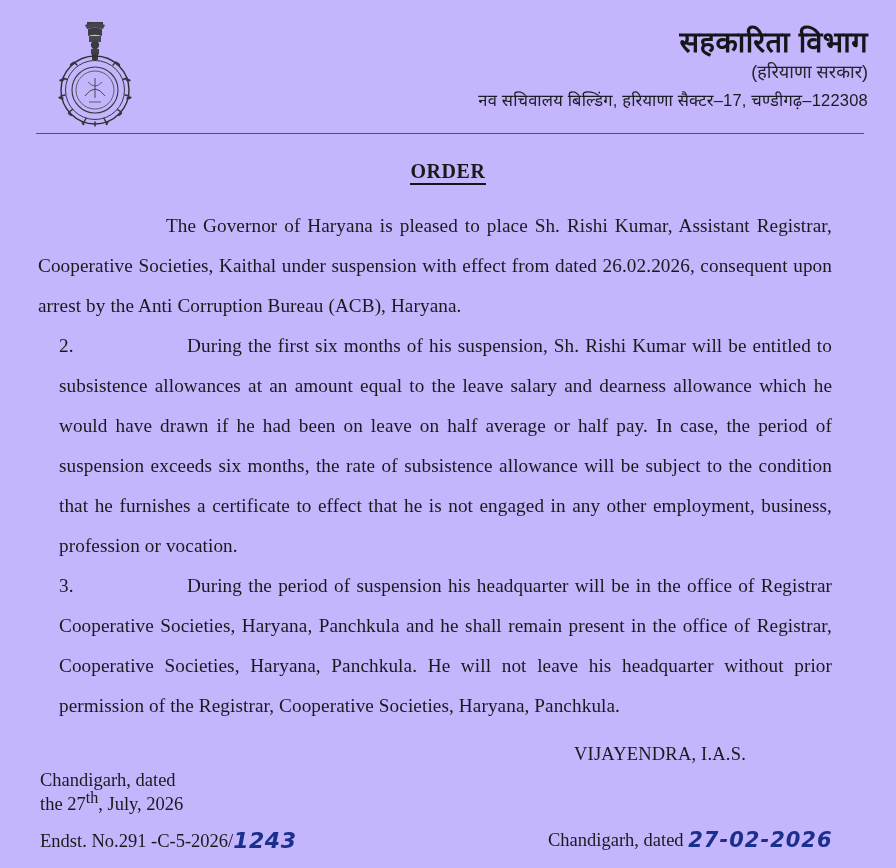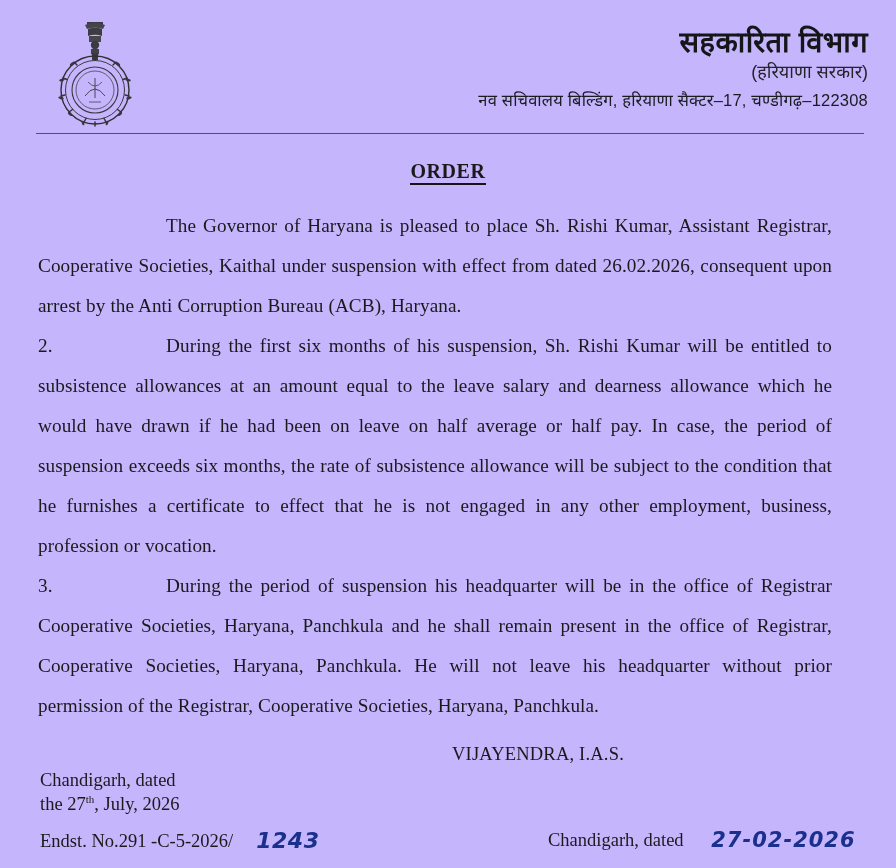--- a/index.html
+++ b/index.html
@@ -105,47 +105,48 @@
     margin: 0 0 0 0;
     font-size: 19.2px;
     line-height: 40px;
     text-align: justify;
     text-justify: inter-word;
     letter-spacing: 0.1px;
   }
   p.para.first { text-indent: 128px; }
   p.para.numbered {
     text-indent: 0;
+    margin-left: 21px;
   }
   p.para .num {
     display: inline-block;
     width: 128px;
   }
 
   
   .sign-block {
     position: absolute;
     left: 452px;
     top: 742px;
     width: 416px;
-    text-align: left;
+    text-align: center;
     font-size: 18.5px;
     line-height: 25px;
   }
   .sign-name { letter-spacing: 0.2px; }
 
   .left-foot {
     position: absolute;
     left: 40px;
     top: 768px;
     font-size: 18.5px;
     line-height: 24px;
   }
   .left-foot sup {
-    font-size: 11px;
+    font-size: 16px;
     vertical-align: super;
     line-height: 0;
   }
 
   .endst {
     position: absolute;
     left: 40px;
     top: 828px;
     font-size: 18.5px;
     white-space: nowrap;
@@ -158,21 +159,20 @@
     white-space: nowrap;
   }
   .hand {
     font-family: "DejaVu Sans", sans-serif;
     color: #1b2f8c;
     font-size: 21px;
     font-weight: 600;
     font-style: italic;
     letter-spacing: 1px;
     vertical-align: -1px;
-    margin-left: 23px;
   }
   .hand.endno { font-size: 22px; letter-spacing: 0.5px; }
 </style>
 </head>
 <body>
 
 <div class="page">
 
   <div class="header">
 

